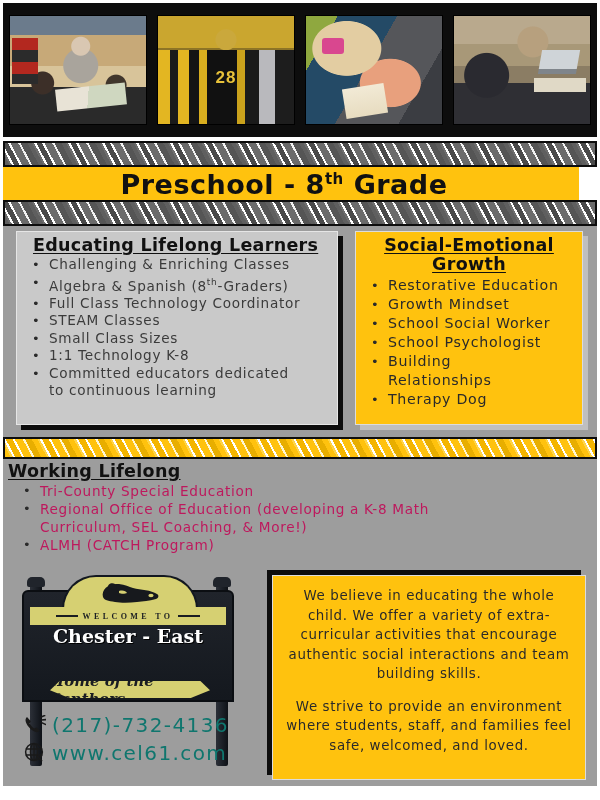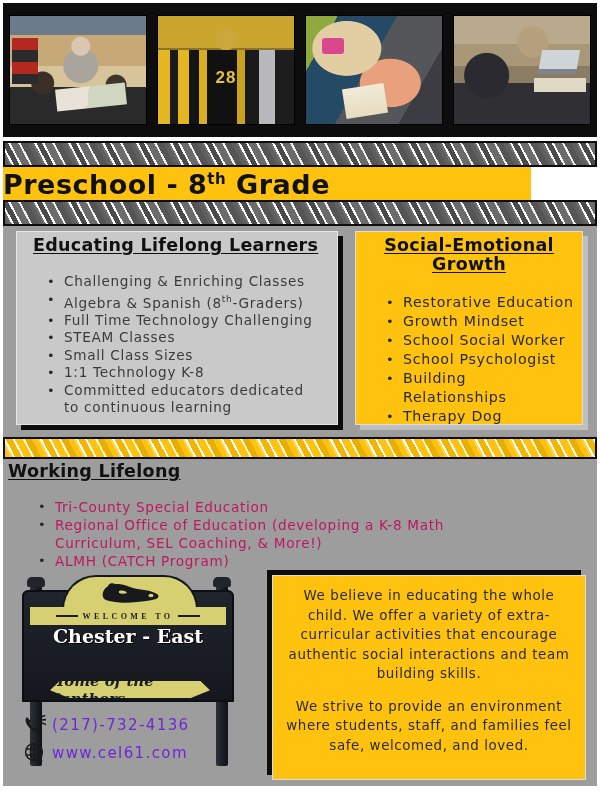--- a/index.html
+++ b/index.html
@@ -68,41 +68,41 @@
   .band-yellow{height:22px;
      background:repeating-linear-gradient(62deg,
         #ffc20e 0 5px, #ffd447 5px 7px, #ffffff 7px 9px, #f4b500 9px 15px,
         #ffffff 15px 17px, #ffc20e 17px 24px, #fff6d2 24px 26px, #e8ae00 26px 32px);}
 
   .band-1{top:141px;}
   .band-2{top:200px;}
   .band-3{top:437px;}
 
   
-  .title-bar{position:absolute;left:3px;top:167px;width:528px;height:34px;background:#ffc20e;
-             display:flex;align-items:center;justify-content:flex-start;padding-right:14px;box-sizing:border-box;}
+  .title-bar{position:absolute;left:3px;top:167px;width:576px;height:34px;background:#ffc20e;
+             display:flex;align-items:center;justify-content:center;padding-right:14px;box-sizing:border-box;}
   .title-text{font-family:"DejaVu Sans",sans-serif;font-weight:700;font-size:27px;color:#111;letter-spacing:.5px;}
   .title-text sup{font-size:15px;font-weight:700;vertical-align:super;}
 
   
   .body-bg{position:absolute;left:3px;top:226px;width:594px;height:560px;background:#9d9d9d;}
 
   
   .card{position:absolute;box-sizing:border-box;}
   .card-left{left:16px;top:231px;width:322px;height:194px;background:#c9c9c9;
              border:1px solid #e6e6e6;box-shadow:5px 5px 0 #0d0d0d;}
   .card-right{left:355px;top:231px;width:228px;height:194px;background:#ffc20e;
              border:1px solid #dcdcdc;box-shadow:5px 5px 0 #bfbfbf;}
 
   .card h2{margin:0;padding:4px 6px 1px 6px;text-align:center;font-size:17.5px;font-weight:700;
            color:#111;font-family:"DejaVu Sans",sans-serif;text-decoration:underline;
            text-underline-offset:2px;line-height:1.1;letter-spacing:.3px;}
   .card-left h2{text-align:left;padding-left:16px;}
 
-  ul.bullets{margin:17px 0 0 0;padding:0 6px 0 27px;list-style:none;}
+  ul.bullets{margin:0 0 0 0;padding:0 6px 0 12px;list-style:none;}
   ul.bullets li{position:relative;padding-left:20px;color:#3b3b3b;font-size:13.6px;
                 line-height:17.5px;letter-spacing:.7px;font-family:"DejaVu Sans",sans-serif;}
   ul.bullets li.cont{padding-left:20px;}
   ul.bullets li:not(.cont):before{content:"\2022";position:absolute;left:3px;top:0;color:#2a2a2a;font-size:13px;}
   .card-right ul.bullets li{color:#2a2a2a;font-size:14.2px;line-height:19px;}
   sup.ord{font-size:9px;vertical-align:super;}
 
   
   .wt{position:absolute;left:8px;top:461px;width:586px;}
   .wt h2{margin:0 0 1px 0;font-size:17.5px;font-weight:700;color:#111;
@@ -132,21 +132,21 @@
         color:#ffffff;font-family:"DejaVu Serif",serif;font-weight:700;font-size:19px;line-height:21px;
         text-shadow:1px 1px 0 #000;}
   .sign-tag{position:absolute;left:26px;bottom:2px;width:160px;height:17px;background:#d6d072;
         display:flex;align-items:center;justify-content:center;
         clip-path:polygon(6% 0,94% 0,100% 55%,88% 100%,12% 100%,0 55%);}
   .sign-tag span{font-size:15px;font-style:italic;font-weight:700;color:#1a1d22;font-family:"DejaVu Serif",serif;}
 
   .contact{position:absolute;left:14px;top:133px;width:240px;}
   .crow{display:flex;align-items:center;height:28px;}
   .crow .glyph{width:28px;display:flex;align-items:center;justify-content:flex-start;}
-  .crow .ctext{font-size:15px;letter-spacing:1.4px;color:#6d28d9;font-family:"DejaVu Sans",sans-serif;}
+  .crow .ctext{font-size:20px;letter-spacing:1.4px;color:#0f766e;font-family:"DejaVu Sans",sans-serif;}
 
   
   .stmt{position:absolute;left:272px;top:575px;width:314px;height:205px;background:#ffc20e;
         border:1px solid #dcdcdc;box-sizing:border-box;padding:10px 12px;
         box-shadow:-5px -5px 0 #0d0d0d;}
   .stmt p{margin:0;text-align:center;color:#2a2a2a;font-size:13.4px;line-height:19.5px;
           letter-spacing:.6px;font-family:"DejaVu Sans",sans-serif;}
   .stmt p.second{margin-top:13px;}
 </style>
 </head>
@@ -169,21 +169,21 @@
 
   <div class="band band-dark band-2"></div>
 
   <div class="body-bg"></div>
 
   <div class="card card-left">
     <h2>Educating Lifelong Learners</h2>
     <ul class="bullets">
       <li><span>Challenging &amp; Enriching Classes</span></li>
       <li><span>Algebra &amp; Spanish (8</span><sup class="ord">th</sup><span>-Graders)</span></li>
-      <li><span>Full Time Technology Challenging</span></li>
+      <li><span>Full Class Technology Coordinator</span></li>
       <li><span>STEAM Classes</span></li>
       <li><span>Small Class Sizes</span></li>
       <li><span>1:1 Technology K-8</span></li>
       <li><span>Committed educators dedicated</span></li>
       <li class="cont"><span>to continuous learning</span></li>
     </ul>
   </div>
 
   <div class="card card-right">
     <h2><span>Social-Emotional</span><br><span>Growth</span></h2>

